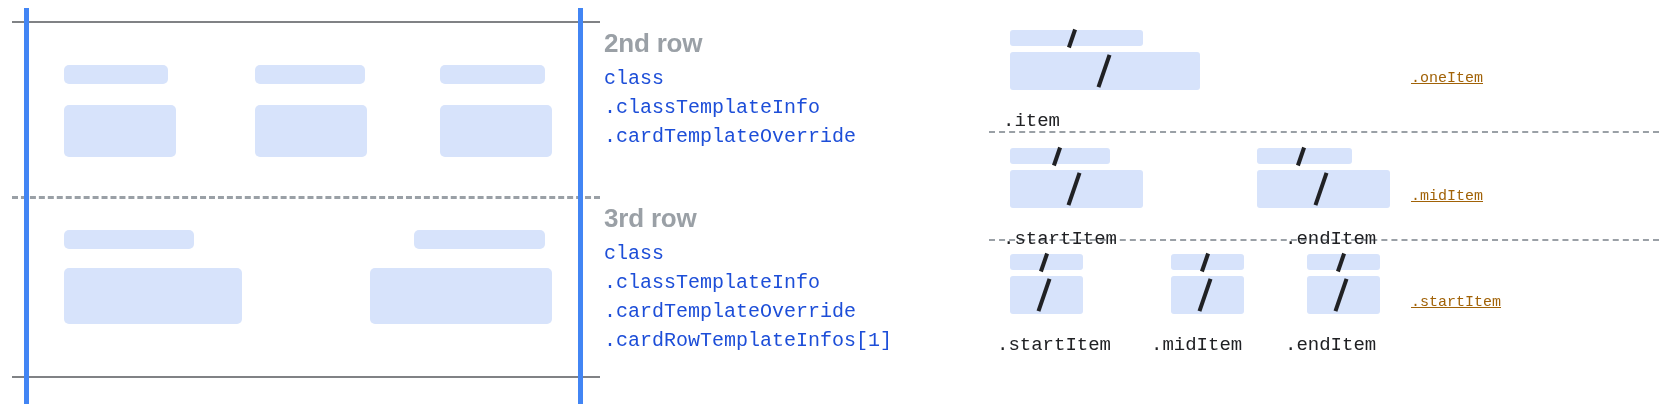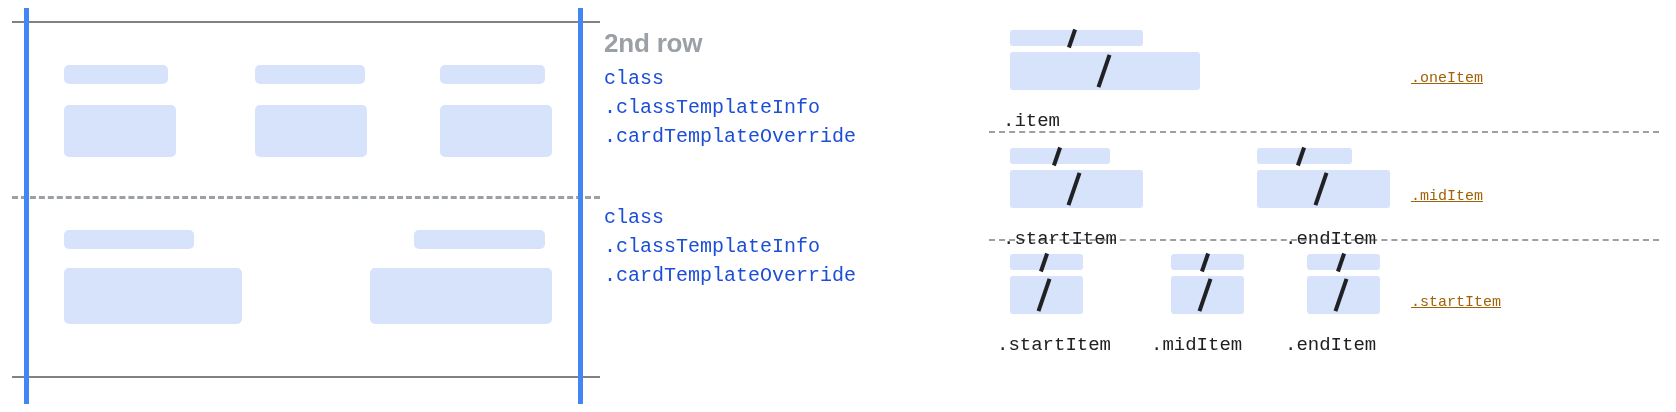--- a/index.html
+++ b/index.html
@@ -194,23 +194,25 @@
   <div id="mid-panel">
 
     <div class="row-block first">
       <div class="row-title">2nd row</div>
       <div class="code-line">class</div>
       <div class="code-line">.classTemplateInfo</div>
       <div class="code-line">.cardTemplateOverride</div>
     </div>
 
     <div class="row-block second">
+      <div class="row-title">3rd row</div>
       <div class="code-line">class</div>
       <div class="code-line">.classTemplateInfo</div>
       <div class="code-line">.cardTemplateOverride</div>
+      <div class="code-line">.cardRowTemplateInfos[1]</div>
     </div>
   </div>
 
   <div id="right-panel">
 
     <div class="dotted-sep s1"></div>
     <div class="dotted-sep s2"></div>
 
     <div class="variant v-one">
       <div class="slot" style="left:35px; top:8px; width:200px; height:70px;">

